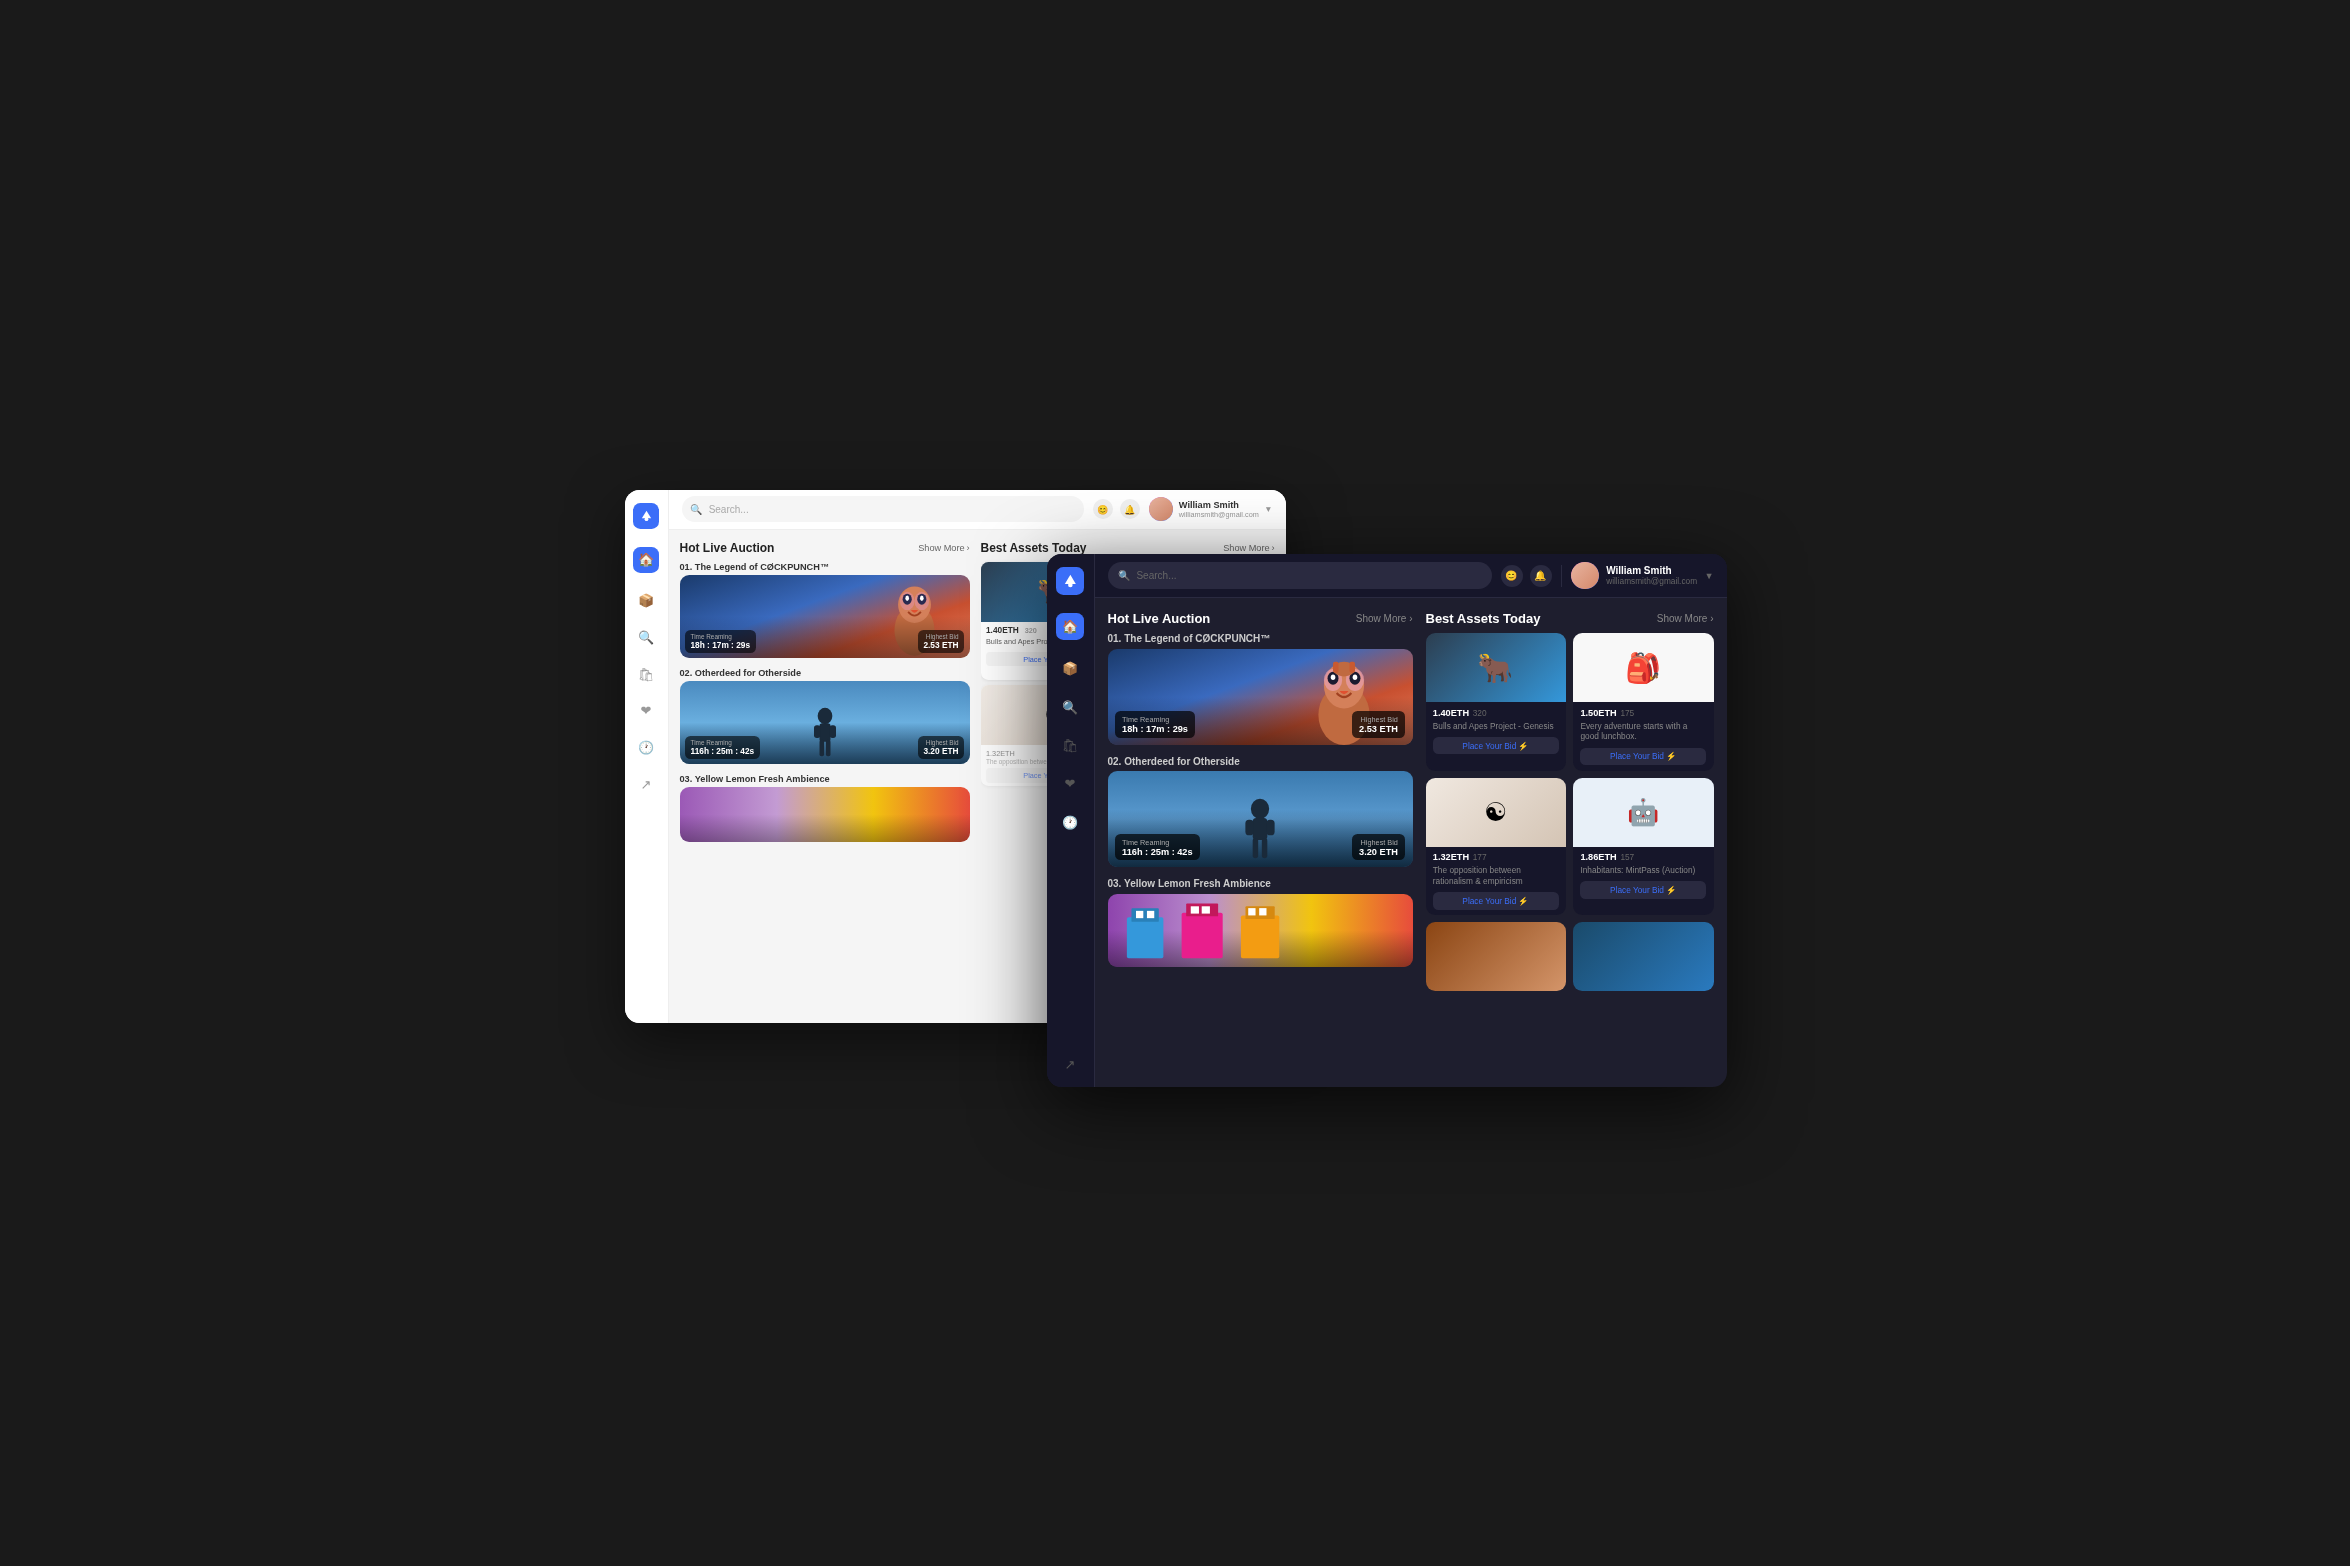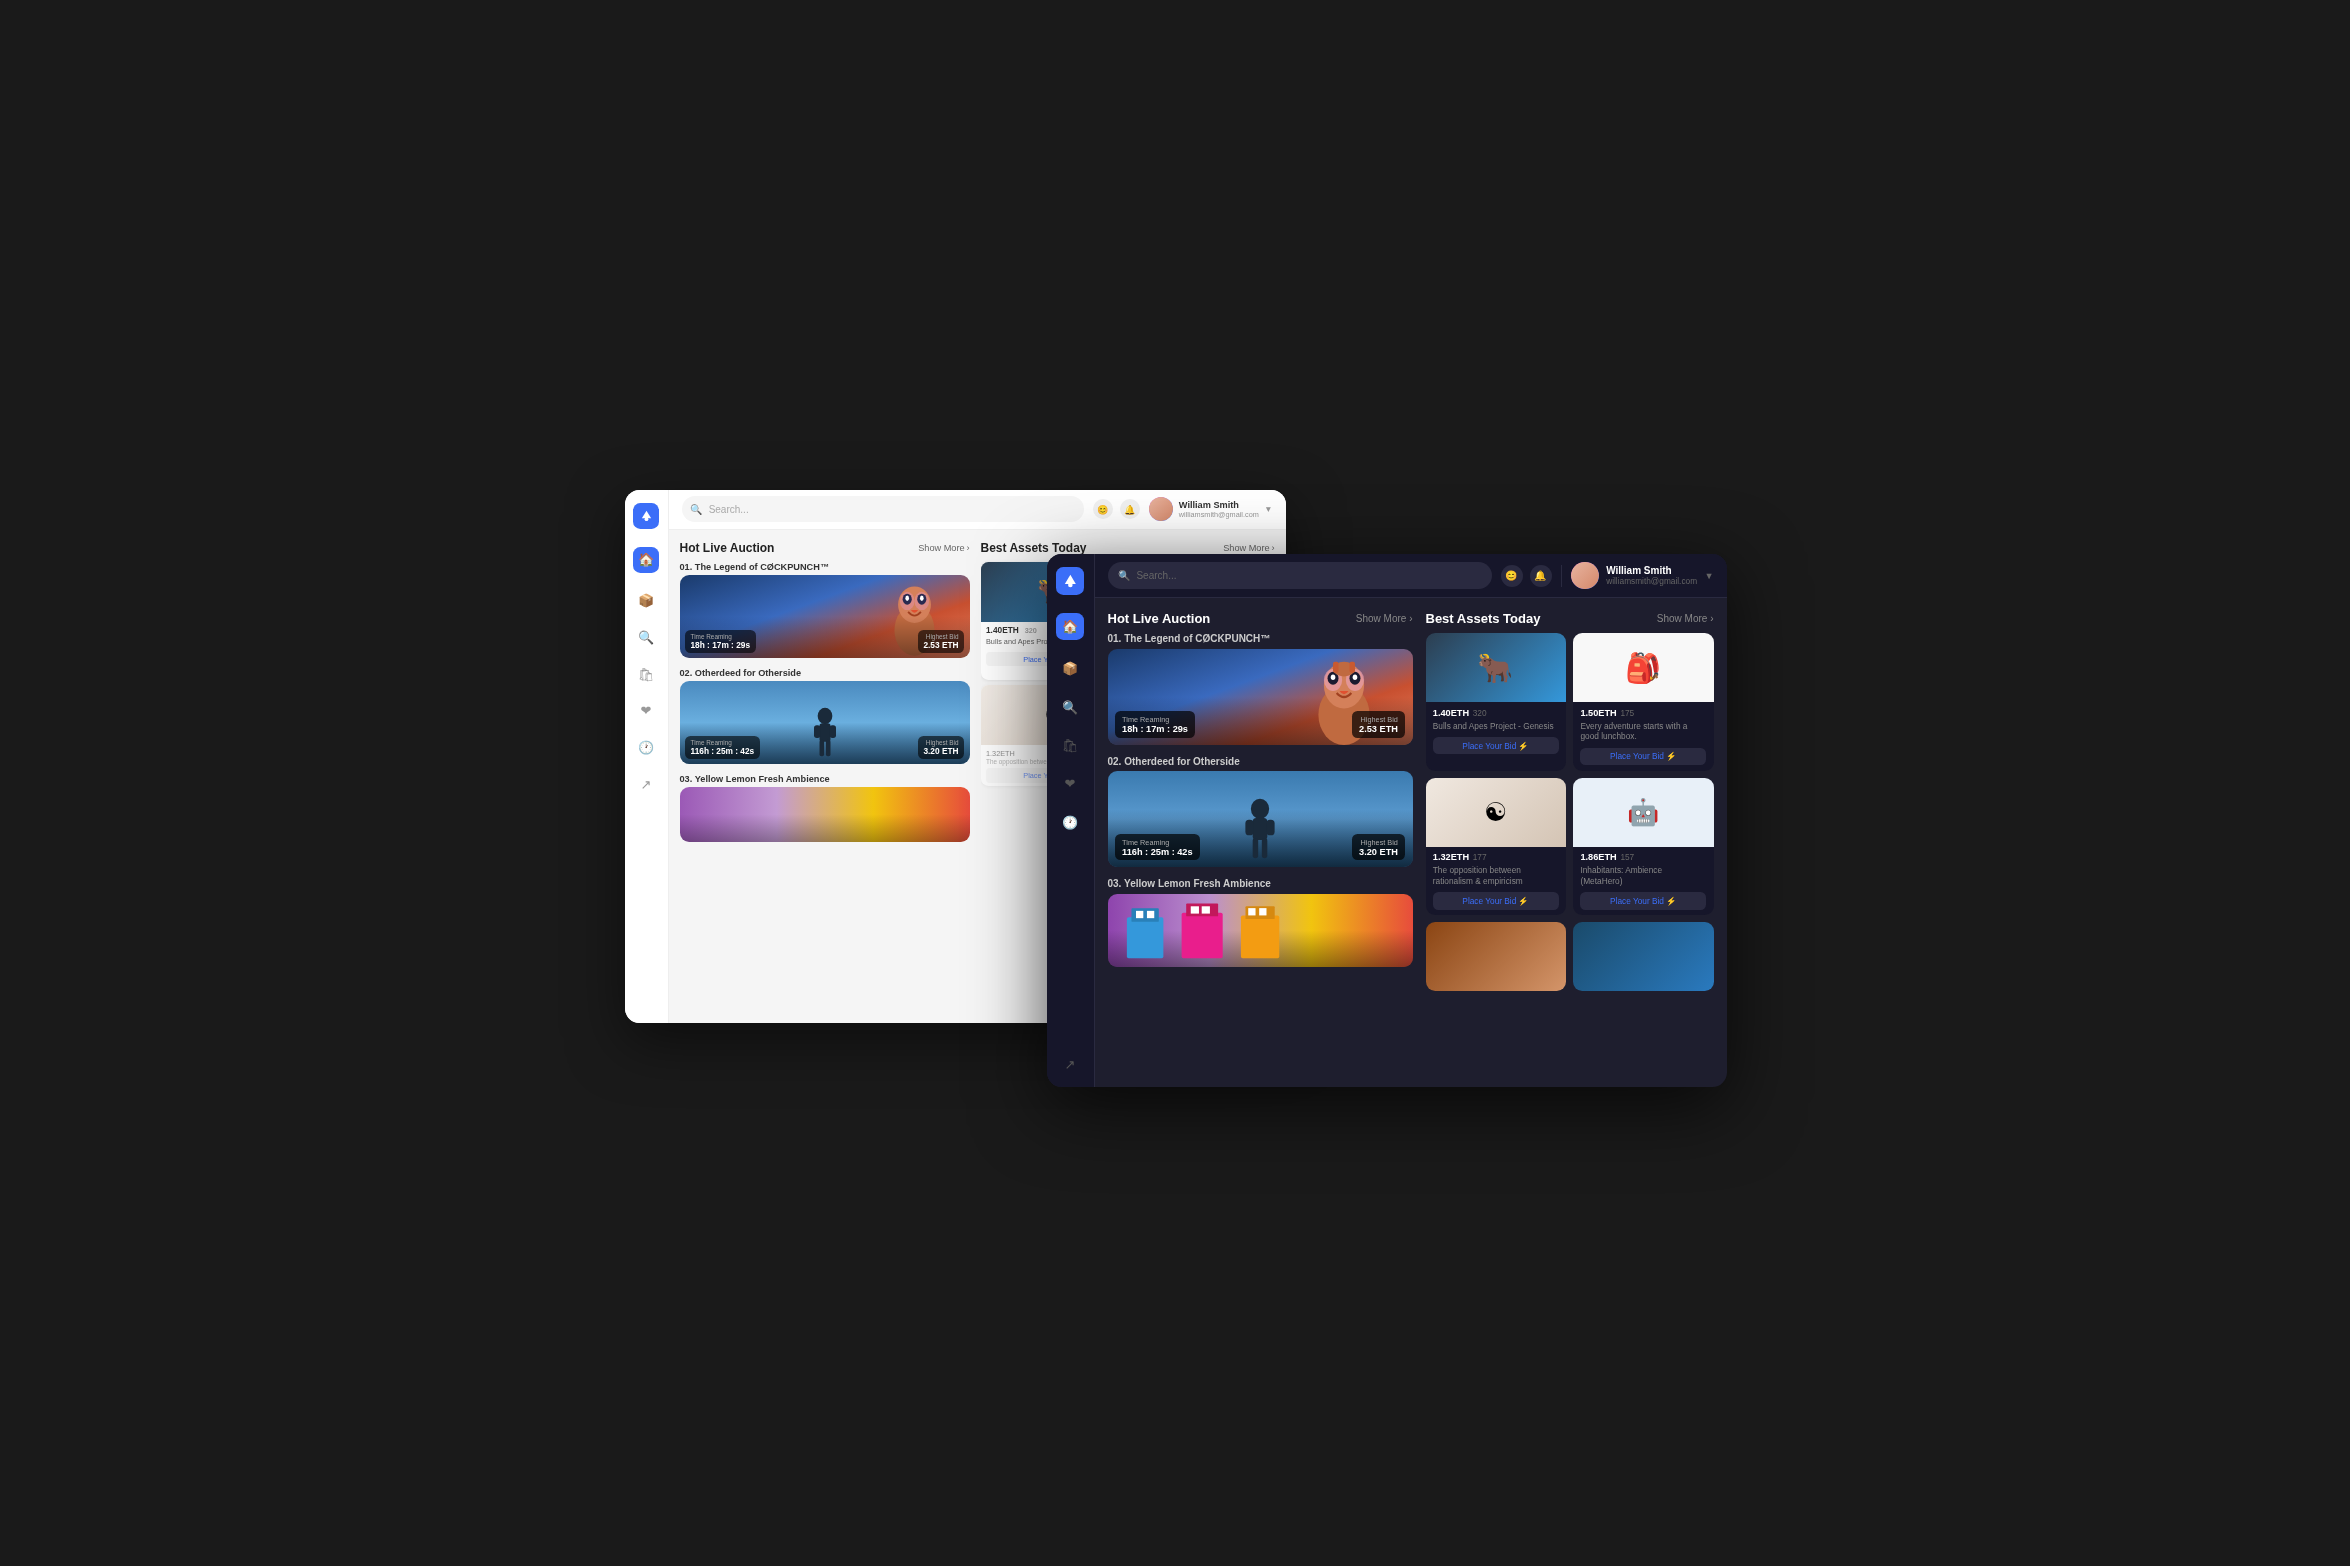--- a/index.html
+++ b/index.html
@@ -1053,21 +1053,21 @@
 
             <div class="asset-card-dark">
               <div class="asset-thumb-dark asset-inhabitants">
                 <span style="font-size:26px">🤖</span>
               </div>
               <div class="asset-info-dark">
                 <div class="asset-meta-dark">
                   <span class="asset-price-dark">1.86ETH</span>
                   <span class="asset-count-dark">157</span>
                 </div>
-                <div class="asset-desc-dark">Inhabitants: Ambience (MetaHero)</div>
+                <div class="asset-desc-dark">Inhabitants: MintPass (Auction)</div>
                 <button class="place-bid-btn-dark">Place Your Bid ⚡</button>
               </div>
             </div>
           </div>
 
           <div style="margin-top:7.3px;display:grid;grid-template-columns:1fr 1fr;gap:7.3px;overflow:hidden;max-height:69px">
             <div class="asset-card-dark">
               <div class="asset-thumb-dark asset-extra1"></div>
             </div>
             <div class="asset-card-dark">

